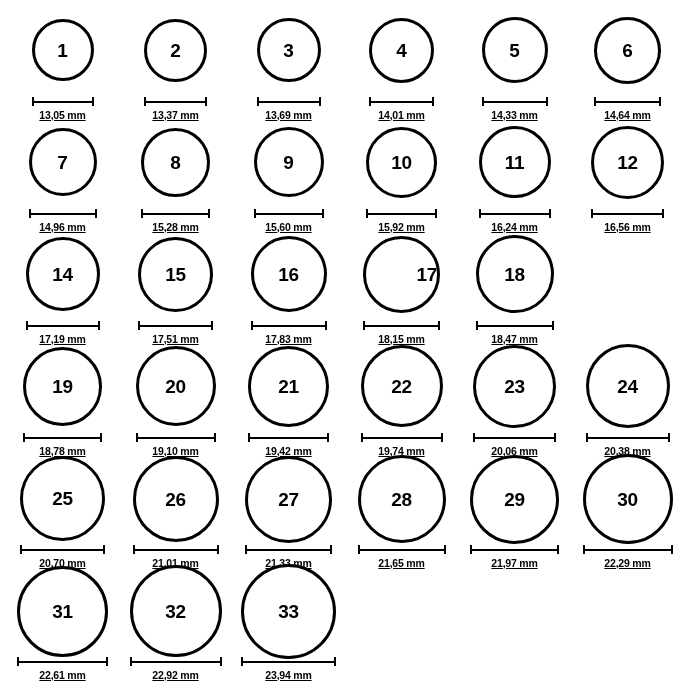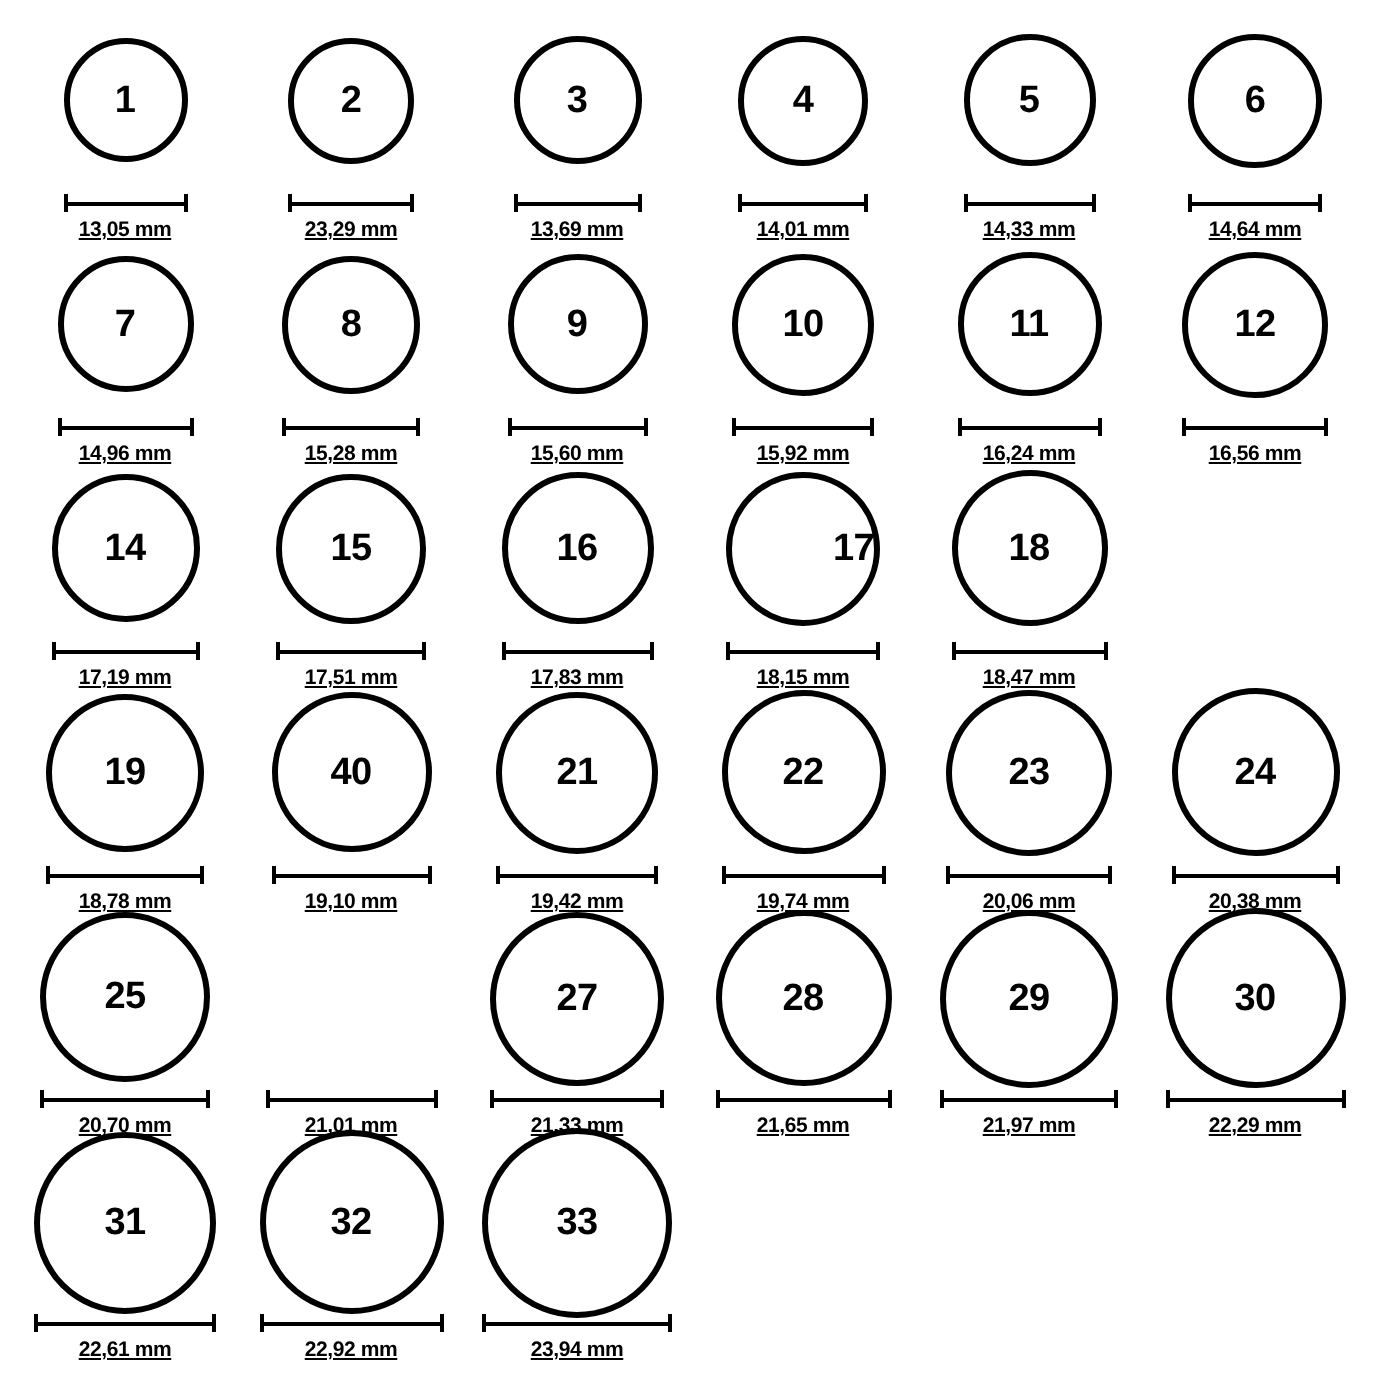--- a/index.html
+++ b/index.html
@@ -120,21 +120,21 @@
         <div class="circle-wrap">
           <div class="circle" style="width: 63px; height: 63px;">
             <span class="circle-label">2</span>
           </div>
         </div>
         <div class="measure">
           <div class="bar" style="width: 63px;">
             <div class="line"></div>
           </div>
         </div>
-        <div class="mm">23,29 mm</div>
+        <div class="mm">13,37 mm</div>
       </div>
       <div class="cell">
         <div class="circle-wrap">
           <div class="circle" style="width: 64px; height: 64px;">
             <span class="circle-label">3</span>
           </div>
         </div>
         <div class="measure">
           <div class="bar" style="width: 64px;">
             <div class="line"></div>
@@ -339,21 +339,21 @@
         <div class="measure">
           <div class="bar" style="width: 79px;">
             <div class="line"></div>
           </div>
         </div>
         <div class="mm">18,78 mm</div>
       </div>
       <div class="cell">
         <div class="circle-wrap">
           <div class="circle" style="width: 80px; height: 80px;">
-            <span class="circle-label">40</span>
+            <span class="circle-label">20</span>
           </div>
         </div>
         <div class="measure">
           <div class="bar" style="width: 80px;">
             <div class="line"></div>
           </div>
         </div>
         <div class="mm">19,10 mm</div>
       </div>
       <div class="cell">
@@ -417,20 +417,25 @@
           </div>
         </div>
         <div class="measure">
           <div class="bar" style="width: 85px;">
             <div class="line"></div>
           </div>
         </div>
         <div class="mm">20,70 mm</div>
       </div>
       <div class="cell">
+        <div class="circle-wrap">
+          <div class="circle" style="width: 86px; height: 86px;">
+            <span class="circle-label">26</span>
+          </div>
+        </div>
         <div class="measure">
           <div class="bar" style="width: 86px;">
             <div class="line"></div>
           </div>
         </div>
         <div class="mm">21,01 mm</div>
       </div>
       <div class="cell">
         <div class="circle-wrap">
           <div class="circle" style="width: 87px; height: 87px;">

